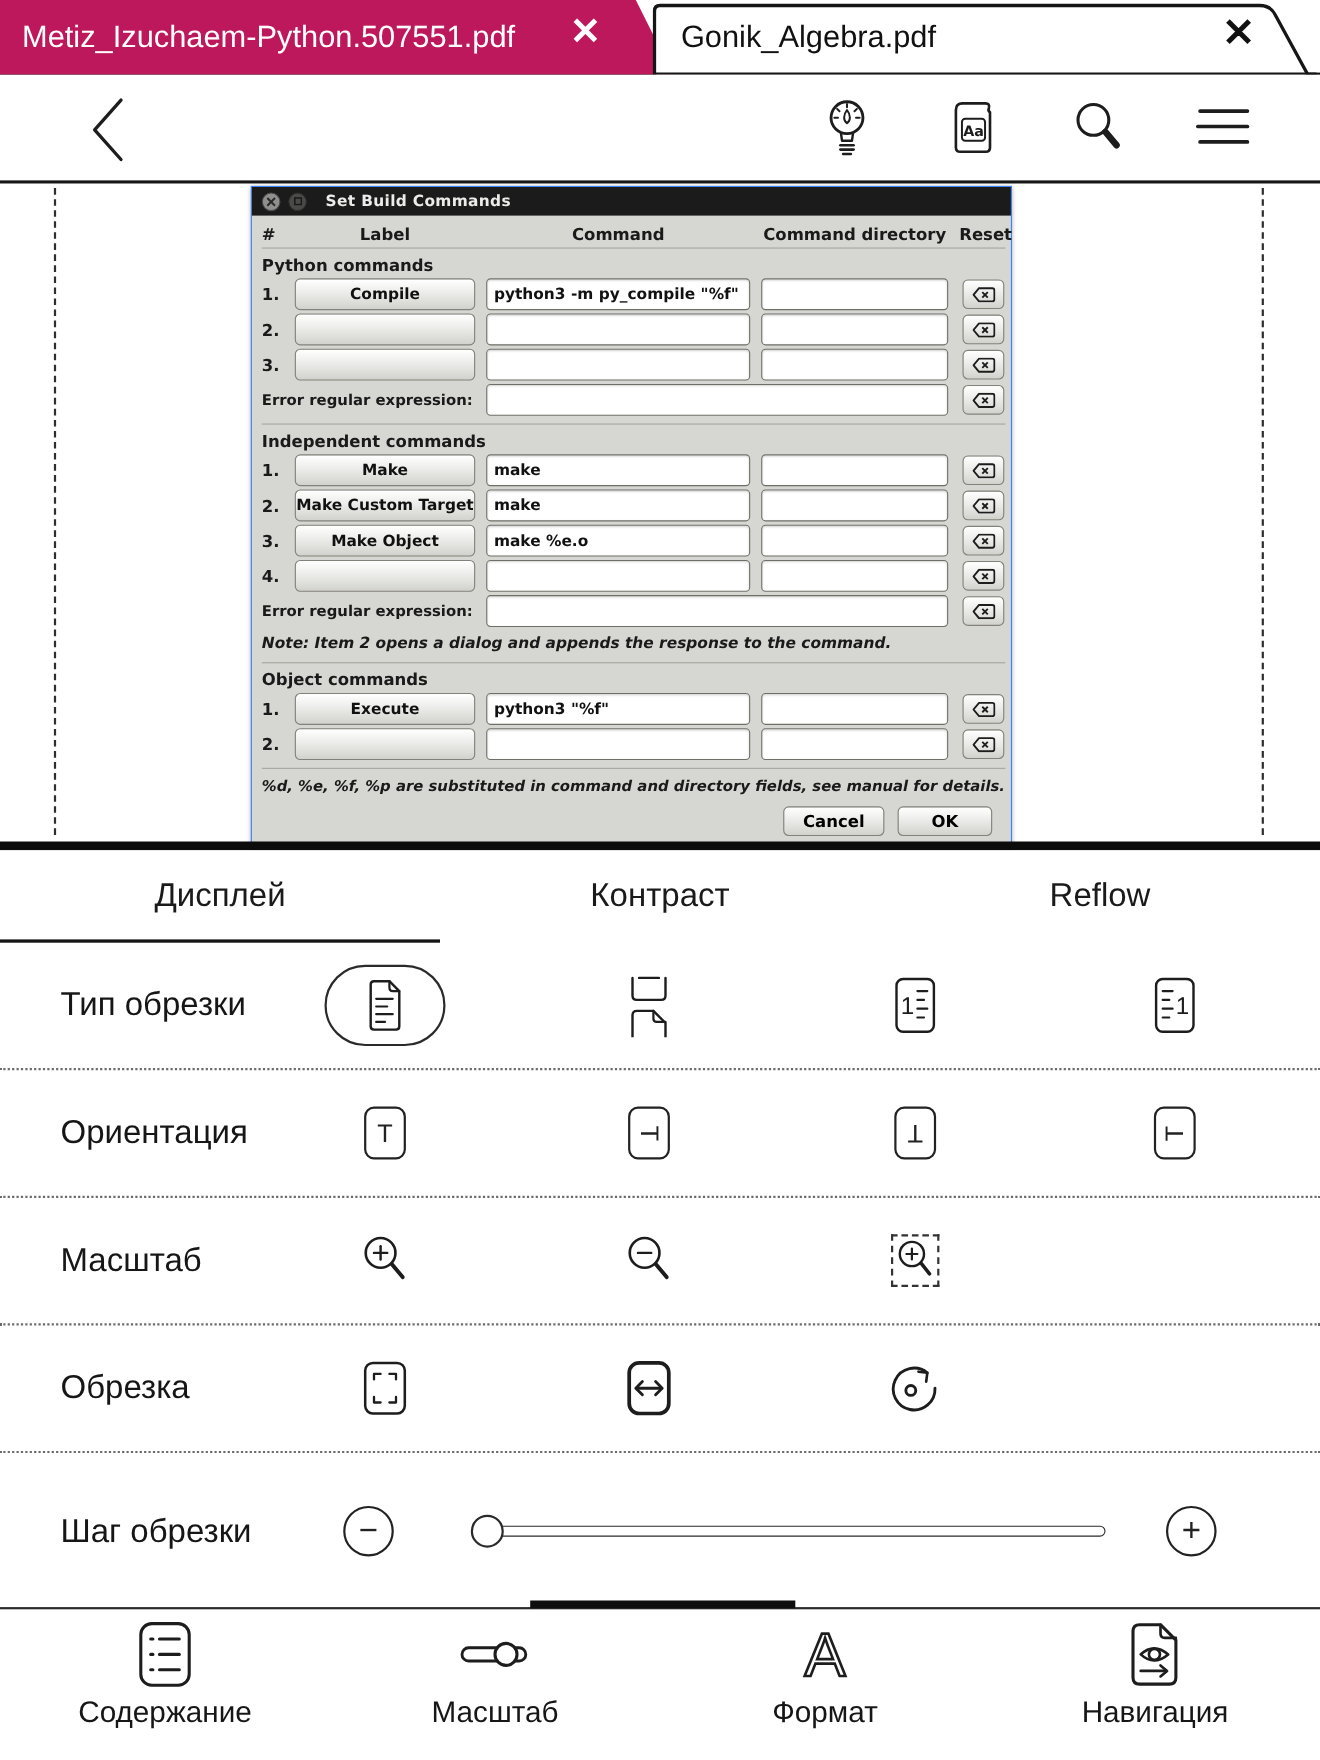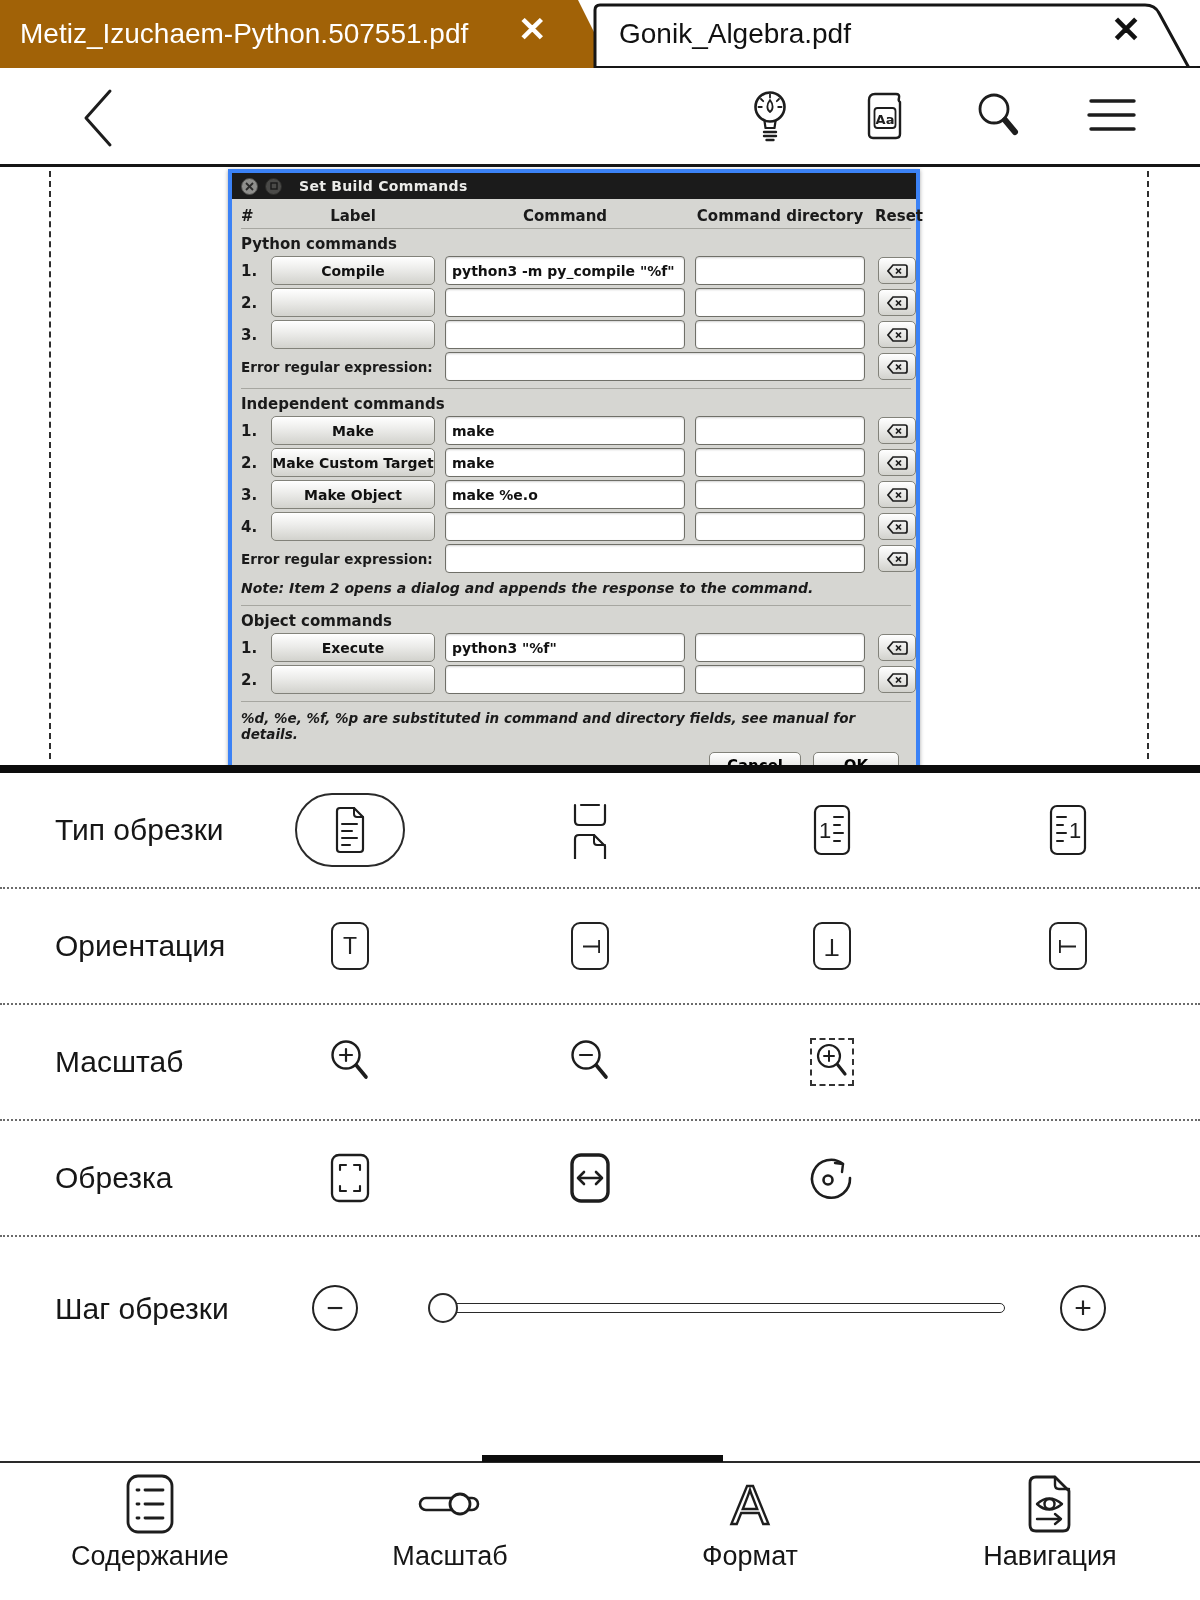--- a/index.html
+++ b/index.html
@@ -1,42 +1,42 @@
 <!DOCTYPE html>
 <html><head>
 <meta charset="utf-8">
 <style>
   * { margin:0; padding:0; box-sizing:border-box; }
   html,body { width:1200px; height:1600px; background:#fff; font-family:"Liberation Sans", sans-serif; color:#1a1a1a; overflow:hidden; }
   #screen { position:relative; width:1200px; height:1600px; background:#fff; }
 
   
   #tabbar { position:absolute; left:0; top:0; width:1200px; height:68px; background:#fff; border-bottom:2px solid #111; }
-  .tab-active { position:absolute; left:0; top:0; width:612px; height:68px; background:#a16207; color:#fff;
+  .tab-active { position:absolute; left:0; top:0; width:612px; height:68px; background:#be185d; color:#fff;
     clip-path:polygon(0 0, 578px 0, 612px 68px, 0 68px); display:flex; align-items:center; }
   .tab-active .tab-title { font-size:28px; padding-left:20px; white-space:nowrap; }
   .tab-active .tab-close { position:absolute; left:518px; top:12px; font-size:34px; font-weight:bold; color:#fff; line-height:1; cursor:pointer; }
   .tab-inactive { position:absolute; left:593px; top:2px; width:604px; height:66px; }
   .tab-inactive svg { position:absolute; left:0; top:0; }
   .tab-inactive .tab-title { position:absolute; left:26px; top:16px; font-size:28px; color:#111; white-space:nowrap; }
   .tab-inactive .tab-close { position:absolute; left:518px; top:10px; font-size:36px; font-weight:bold; color:#111; line-height:1; cursor:pointer; }
 
   
   #toolbar { position:absolute; left:0; top:68px; width:1200px; height:99px; background:#fff; border-bottom:3px solid #161616; }
   .tb-back { position:absolute; left:76px; top:18px; width:46px; height:64px; }
   .tb-icons { position:absolute; right:62px; top:0; height:96px; display:flex; align-items:center; gap:62px; }
   .tb-btn { width:52px; height:56px; display:flex; align-items:center; justify-content:center; cursor:pointer; }
 
   
   #viewer { position:absolute; left:0; top:167px; width:1200px; height:598px; background:#fff; }
   .margin-line { position:absolute; top:4px; bottom:6px; width:0; border-left:2px dashed #2e2e2e; }
   .margin-left { left:49px; } .margin-right { left:1147px; }
 
   
-  #dialog { position:absolute; left:228px; top:2px; width:692px; background:#d6d6d2; border:4px solid #3b82f6; box-shadow:0 1px 4px rgba(0,0,0,.35); font-family:"DejaVu Sans", sans-serif; }
+  #dialog { position:absolute; left:228px; top:2px; width:692px; background:#d6d6d2; border:1px solid #3b82f6; box-shadow:0 1px 4px rgba(0,0,0,.35); font-family:"DejaVu Sans", sans-serif; }
   #dlg-titlebar { height:26px; background:#1b1b1b; display:flex; align-items:center; padding-left:9px; gap:7px; }
   .win-circle { width:17px; height:17px; border-radius:50%; display:flex; align-items:center; justify-content:center; }
   .win-close { background:#8f8f8d; border:1px solid #4c4c4a; }
   .win-menu { background:#4a4a48; border:1px solid #2c2c2a; }
   #dlg-title { color:#ececea; font-size:14px; font-weight:bold; margin-left:10px; letter-spacing:.3px; }
   #dlg-body { padding:5px 5px 8px 9px; }
   .dlg-grid { display:grid; grid-template-columns:20px 164px 240px 170px 44px; column-gap:10px; align-items:center; }
   .dlg-header { height:25px; font-weight:bold; font-size:15px; border-bottom:1px solid #a6a6a0; margin-bottom:2px; }
   .dlg-header .c { text-align:center; }
   .sec-heading { font-weight:bold; font-size:15px; padding:4px 0 3px; }
@@ -382,20 +382,25 @@
           <button class="dlg-btn btn-cancel">Cancel</button>
           <button class="dlg-btn btn-ok">OK</button>
         </div>
       </div>
     </div>
   </div>
 
   <div id="thickbar"></div>
 
   <div id="panel">
+    <div id="panel-tabs">
+      <div class="panel-tab active">Дисплей</div>
+      <div class="panel-tab">Контраст</div>
+      <div class="panel-tab">Reflow</div>
+    </div>
 
     <div class="panel-row">
       <span class="row-label">Тип обрезки</span>
       <div class="opt sel-pill o1">
         <svg width="38" height="50" viewBox="0 0 38 50">
           <path class="stroke" d="M9,3 H23 L32,12 V44 Q32,47 29,47 H9 Q6,47 6,44 V6 Q6,3 9,3 Z" stroke-width="2.2"></path>
           <path class="stroke" d="M23,3 V9 Q23,12 26,12 H32" stroke-width="2"></path>
           <g class="stroke" stroke-width="2">
               <line x1="11" y1="19" x2="26" y2="19"></line>
               <line x1="11" y1="26" x2="21" y2="26"></line>

